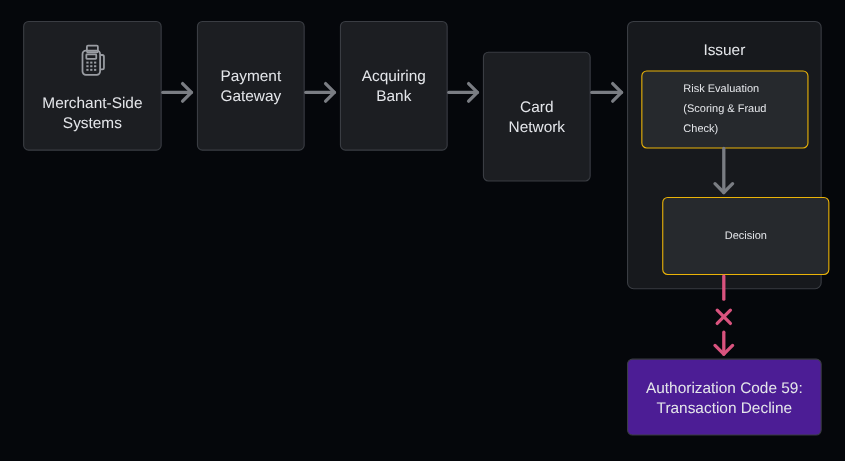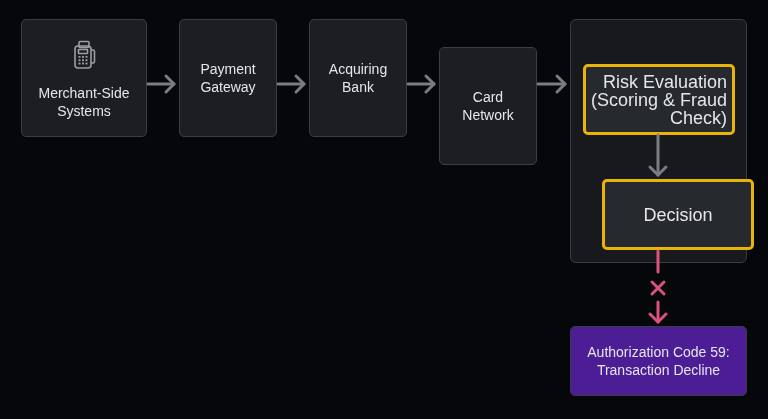--- a/index.html
+++ b/index.html
@@ -12,23 +12,23 @@
       background:#1c1e22; border:1px solid #3a3d43; border-radius:5px;
       display:flex; flex-direction:column; align-items:center; justify-content:center;
       text-align:center; font-size:14px; line-height:18px; color:#e4e6ea;
     }
     .container {
       position:absolute; box-sizing:border-box;
       background:#17191d; border:1px solid #3a3d43; border-radius:6px;
     }
     .inner {
       position:absolute; box-sizing:border-box;
-      background:#26292d; border:3px solid #eab308; border-radius:5px;
-      display:flex; align-items:center; justify-content:center; text-align:right;
-      font-size:18px; line-height:18px; color:#e4e6ea;
+      background:#26292d; border:1px solid #eab308; border-radius:5px;
+      display:flex; align-items:center; justify-content:center; text-align:left;
+      font-size:10px; line-height:18px; color:#e4e6ea;
     }
     .label { white-space:pre-line; }
     .container-title {
       position:absolute; left:0; right:0; top:17px; text-align:center;
       font-size:14px; color:#e4e6ea;
     }
     svg.overlay { position:absolute; left:0; top:0; pointer-events:none; }
     .icon { width:26px; height:30px; margin-bottom:10px; }
   </style>
 </head>
@@ -67,20 +67,21 @@
   <span class="label">Acquiring
 Bank</span>
 </div>
 
 <div class="box" style="left:439px; top:19px; width:98px; height:118px;margin-top:28px;">
   <span class="label">Card
 Network</span>
 </div>
 
 <div class="container" style="left:570px; top:19px; width:177px; height:244px;">
+  <div class="container-title">Issuer</div>
   <div class="inner" style="left:12px; top:44px; width:152px; height:71px;">
     <span class="label">Risk Evaluation
 (Scoring &amp; Fraud
 Check)</span>
   </div>
   <div class="inner" style="left:12px; top:159px; width:152px; height:71px;margin-left:19px;">
     <span class="label">Decision</span>
   </div>
 </div>
 

